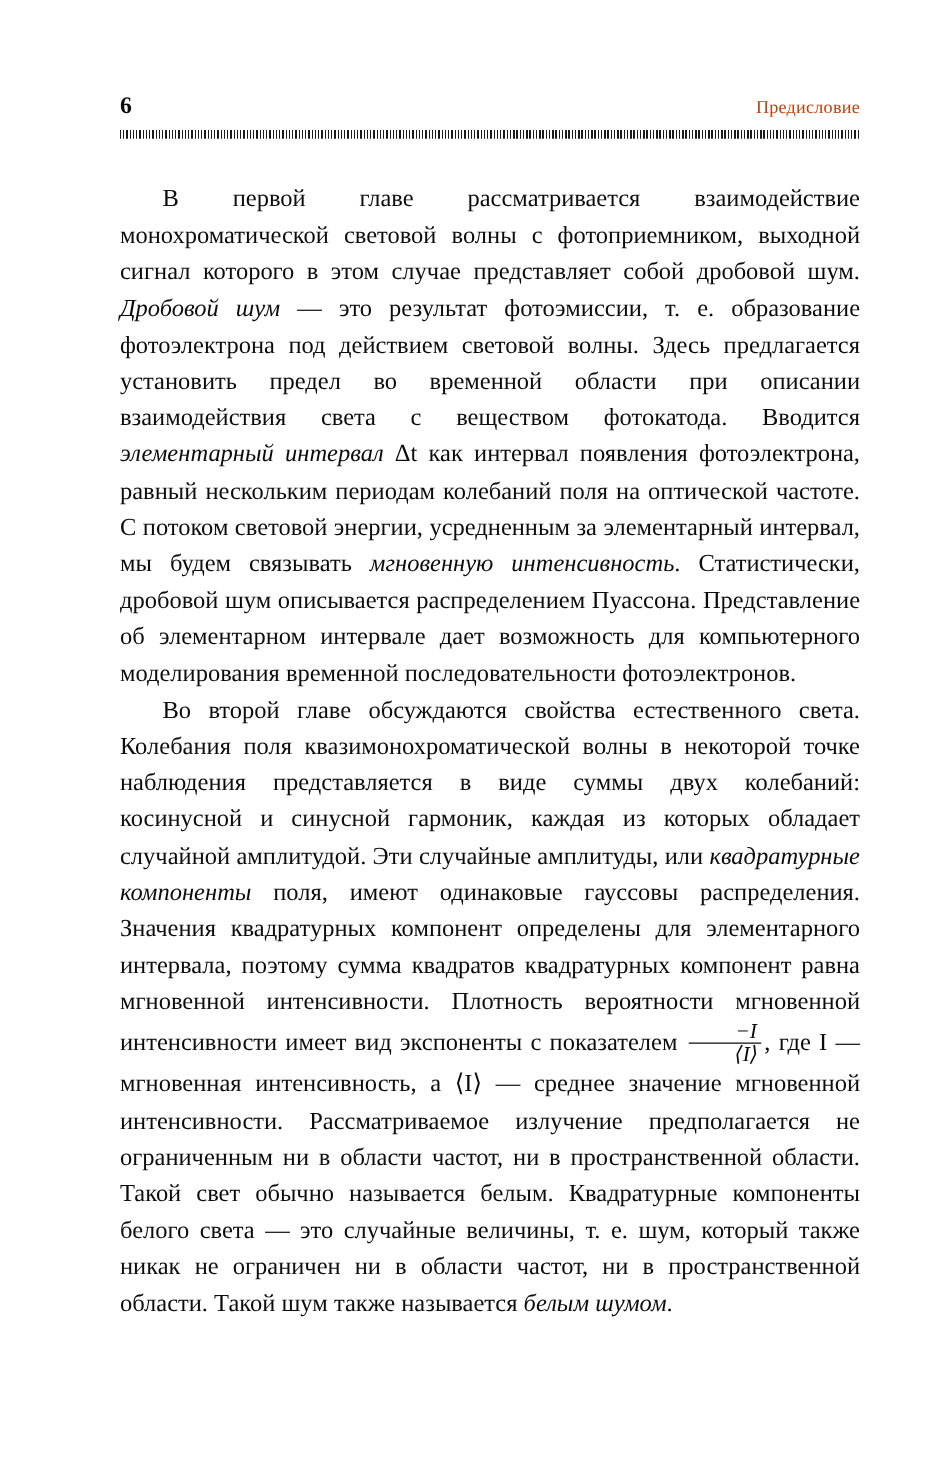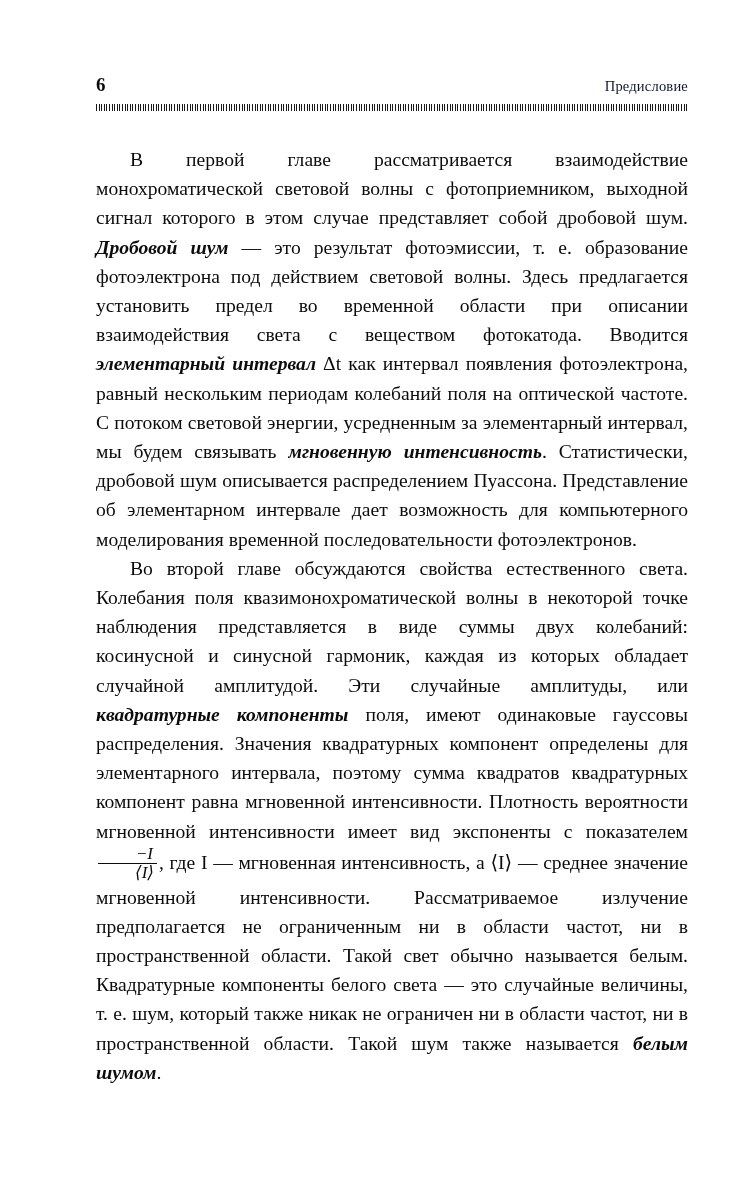--- a/index.html
+++ b/index.html
@@ -36,21 +36,21 @@
     font-family: "Liberation Serif", "DejaVu Serif", serif;
   }
   .folio {
     font-size: 19px;
     font-weight: bold;
     letter-spacing: 0.5px;
     color: #0d0d0d;
   }
   .head-title {
     font-size: 14.5px;
-    color: #0f172a;
+    color: #c2410c;
     letter-spacing: 0.2px;
   }
   .rule {
     margin-top: 8px;
     width: 100%;
     height: 7px;
     background-image: repeating-linear-gradient(
       to right,
       #1a1a1a 0px,
       #1a1a1a 1px,
@@ -69,21 +69,20 @@
   }
   .body-text p {
     margin: 0;
     text-indent: 34px;
   }
   .body-text p + p {
     margin-top: 0;
   }
   i, .it {
     font-style: italic;
-    font-weight: bold;
   }
   
   .frac {
     display: inline-block;
     vertical-align: middle;
     text-align: center;
     font-style: italic;
     line-height: 1.05;
     margin: 0 2px;
     position: relative;

